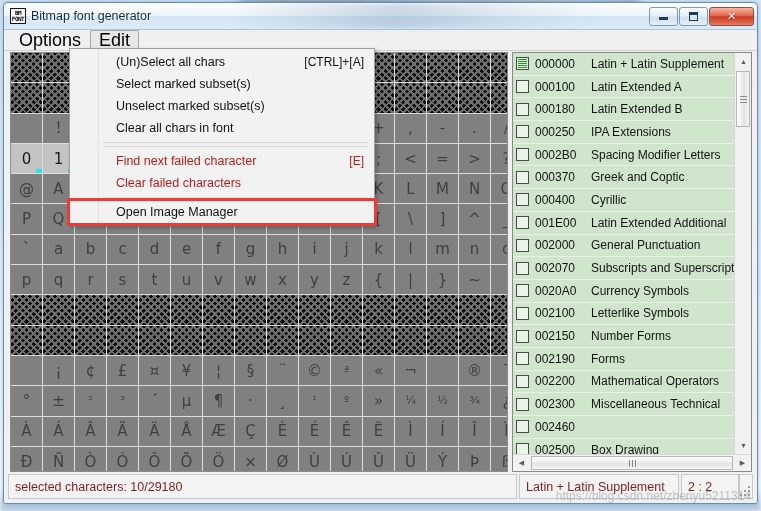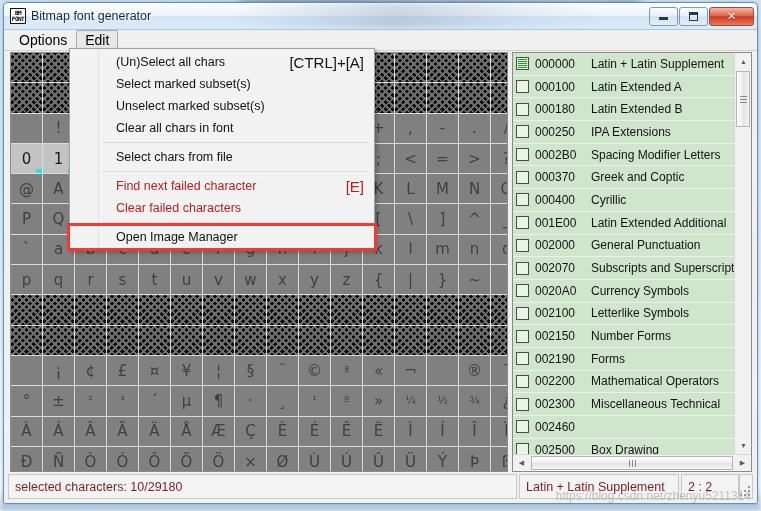--- a/index.html
+++ b/index.html
@@ -135,21 +135,21 @@
     height: 21px;
     background: #f0f0f0;
     border-bottom: 1px solid #d4d0c8;
     display: flex;
     align-items: stretch;
     padding-left: 6px;
     box-sizing: border-box;
   }
   .menu-item {
     padding: 2px 9px 0 9px;
-    font-size: 14px;
+    font-size: 18px;
     color: #000;
     line-height: 17px;
     box-sizing: border-box;
     cursor: default;
   }
   .menu-item.open {
     background: #e8e8e8;
     border: 1px solid #a9a9a9;
     border-bottom-color: #e8e8e8;
     border-radius: 2px 2px 0 0;
@@ -389,21 +389,21 @@
     padding-right: 10px;
     font-size: 12.5px;
     color: #111;
     box-sizing: border-box;
     white-space: nowrap;
     z-index: 2;
   }
   .dd-item.disabled { color: #b91c1c; }
   .dd-item .accel {
     margin-left: auto;
-    font-size: 15px;
+    font-size: 12px;
   }
   .dd-sep {
     height: 1px;
     background: #dadada;
     margin: 3px 6px 3px 33px;
     position: relative;
     z-index: 2;
   }
   .dd-item.highlight-box {
     outline: 3px solid #ef3b35;
@@ -836,23 +836,20 @@
     <div class="dd-item">
       <span>Select marked subset(s)</span>
     </div>
     <div class="dd-item">
       <span>Unselect marked subset(s)</span>
     </div>
     <div class="dd-item">
       <span>Clear all chars in font</span>
     </div>
     <div class="dd-sep"></div>
-    <div class="dd-item">
-      <span>Select chars from file</span>
-    </div>
     <div class="dd-sep"></div>
     <div class="dd-item disabled">
       <span>Find next failed character</span>
       <span class="accel">[E]</span>
     </div>
     <div class="dd-item disabled">
       <span>Clear failed characters</span>
     </div>
     <div class="dd-sep"></div>
     <div class="dd-item highlight-box">

